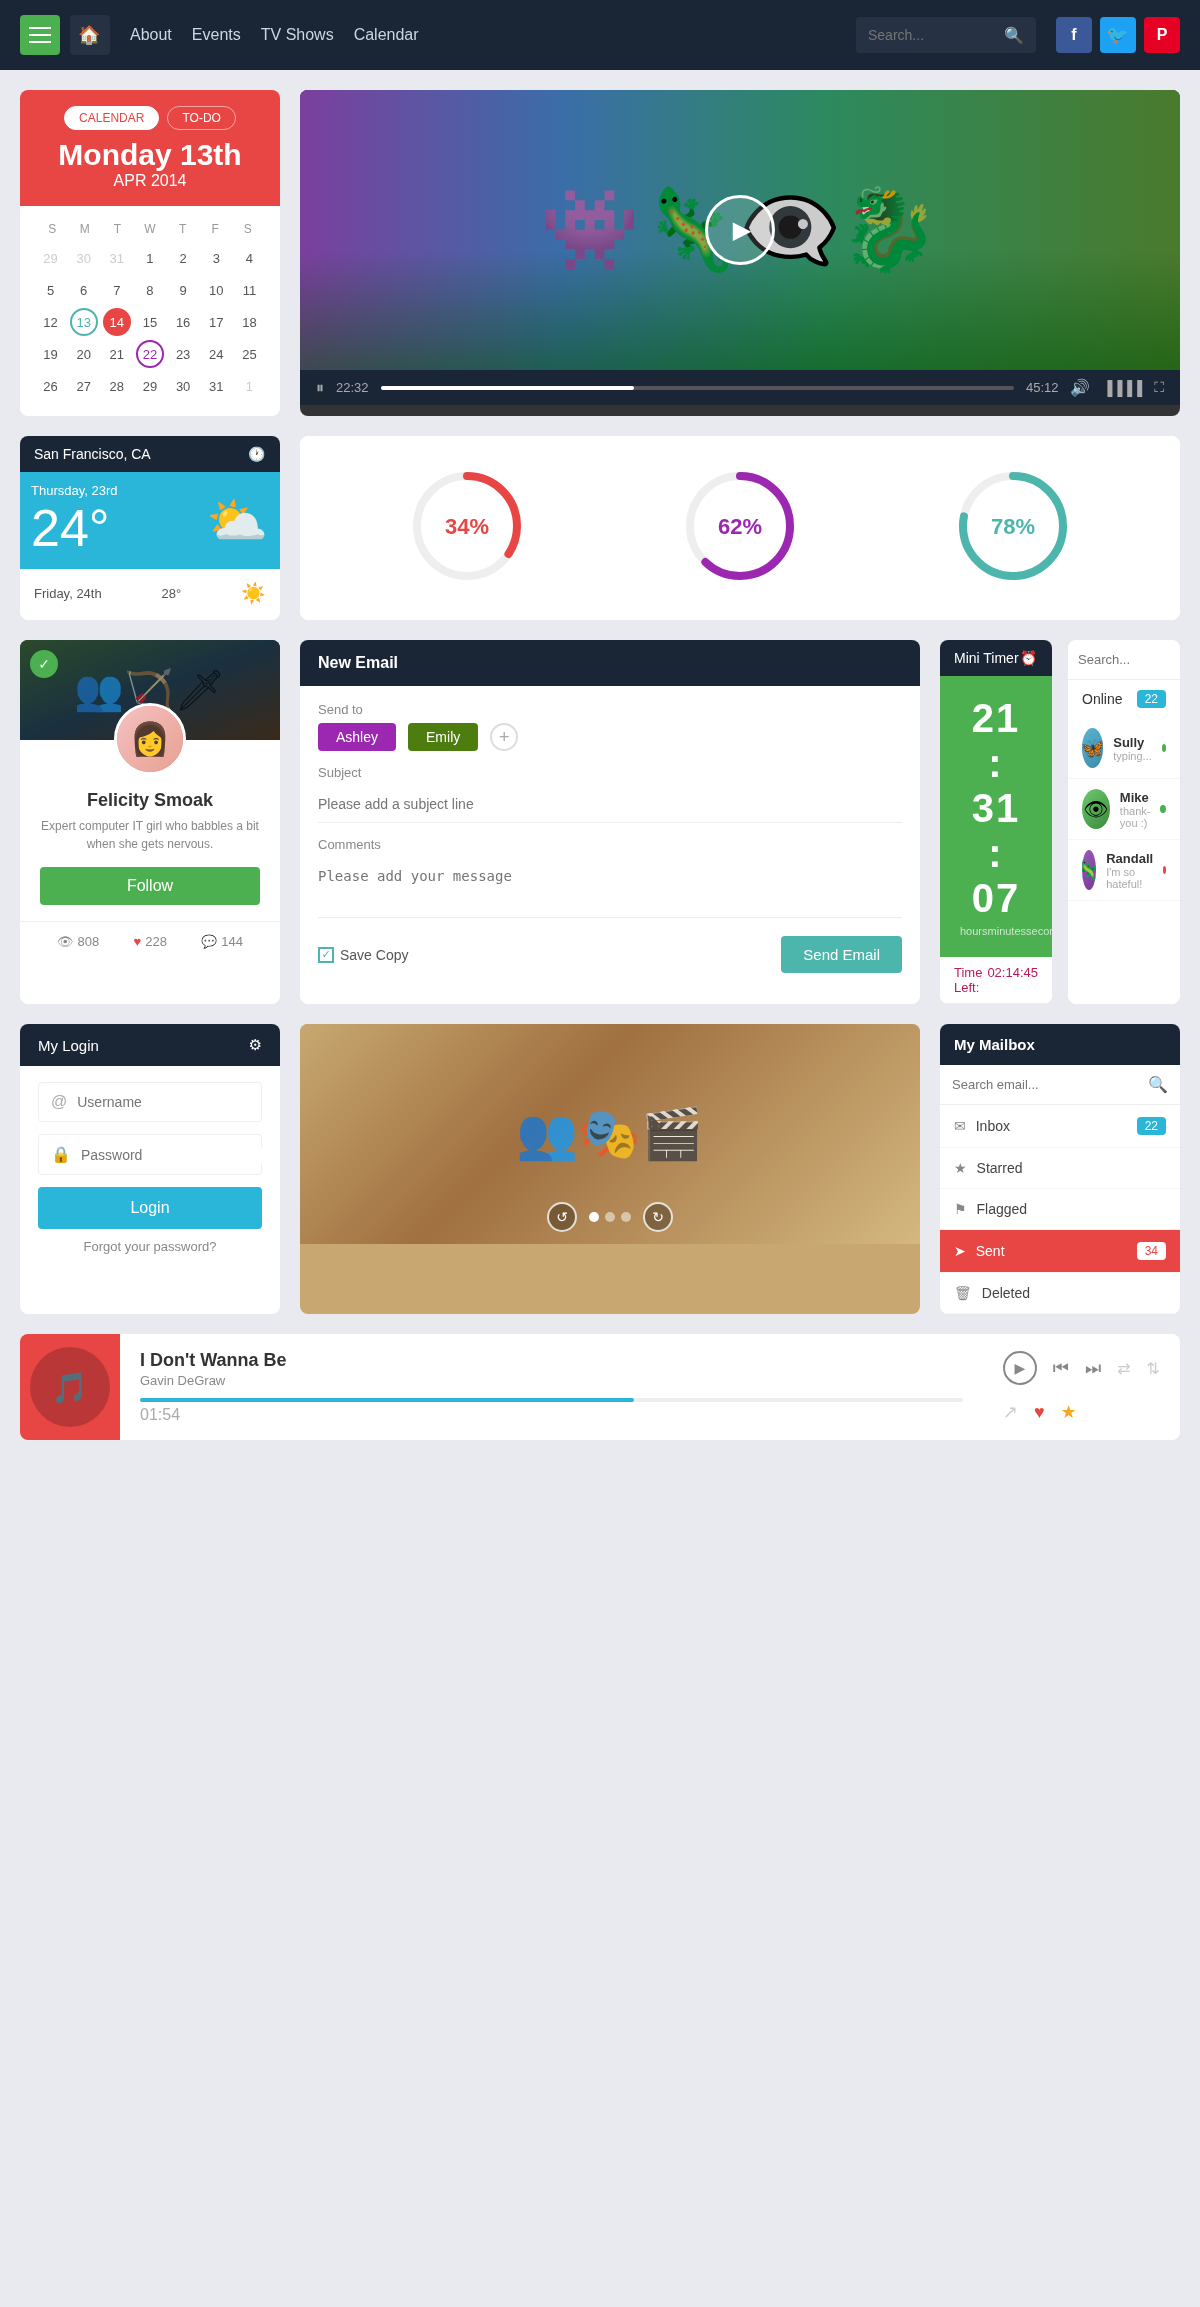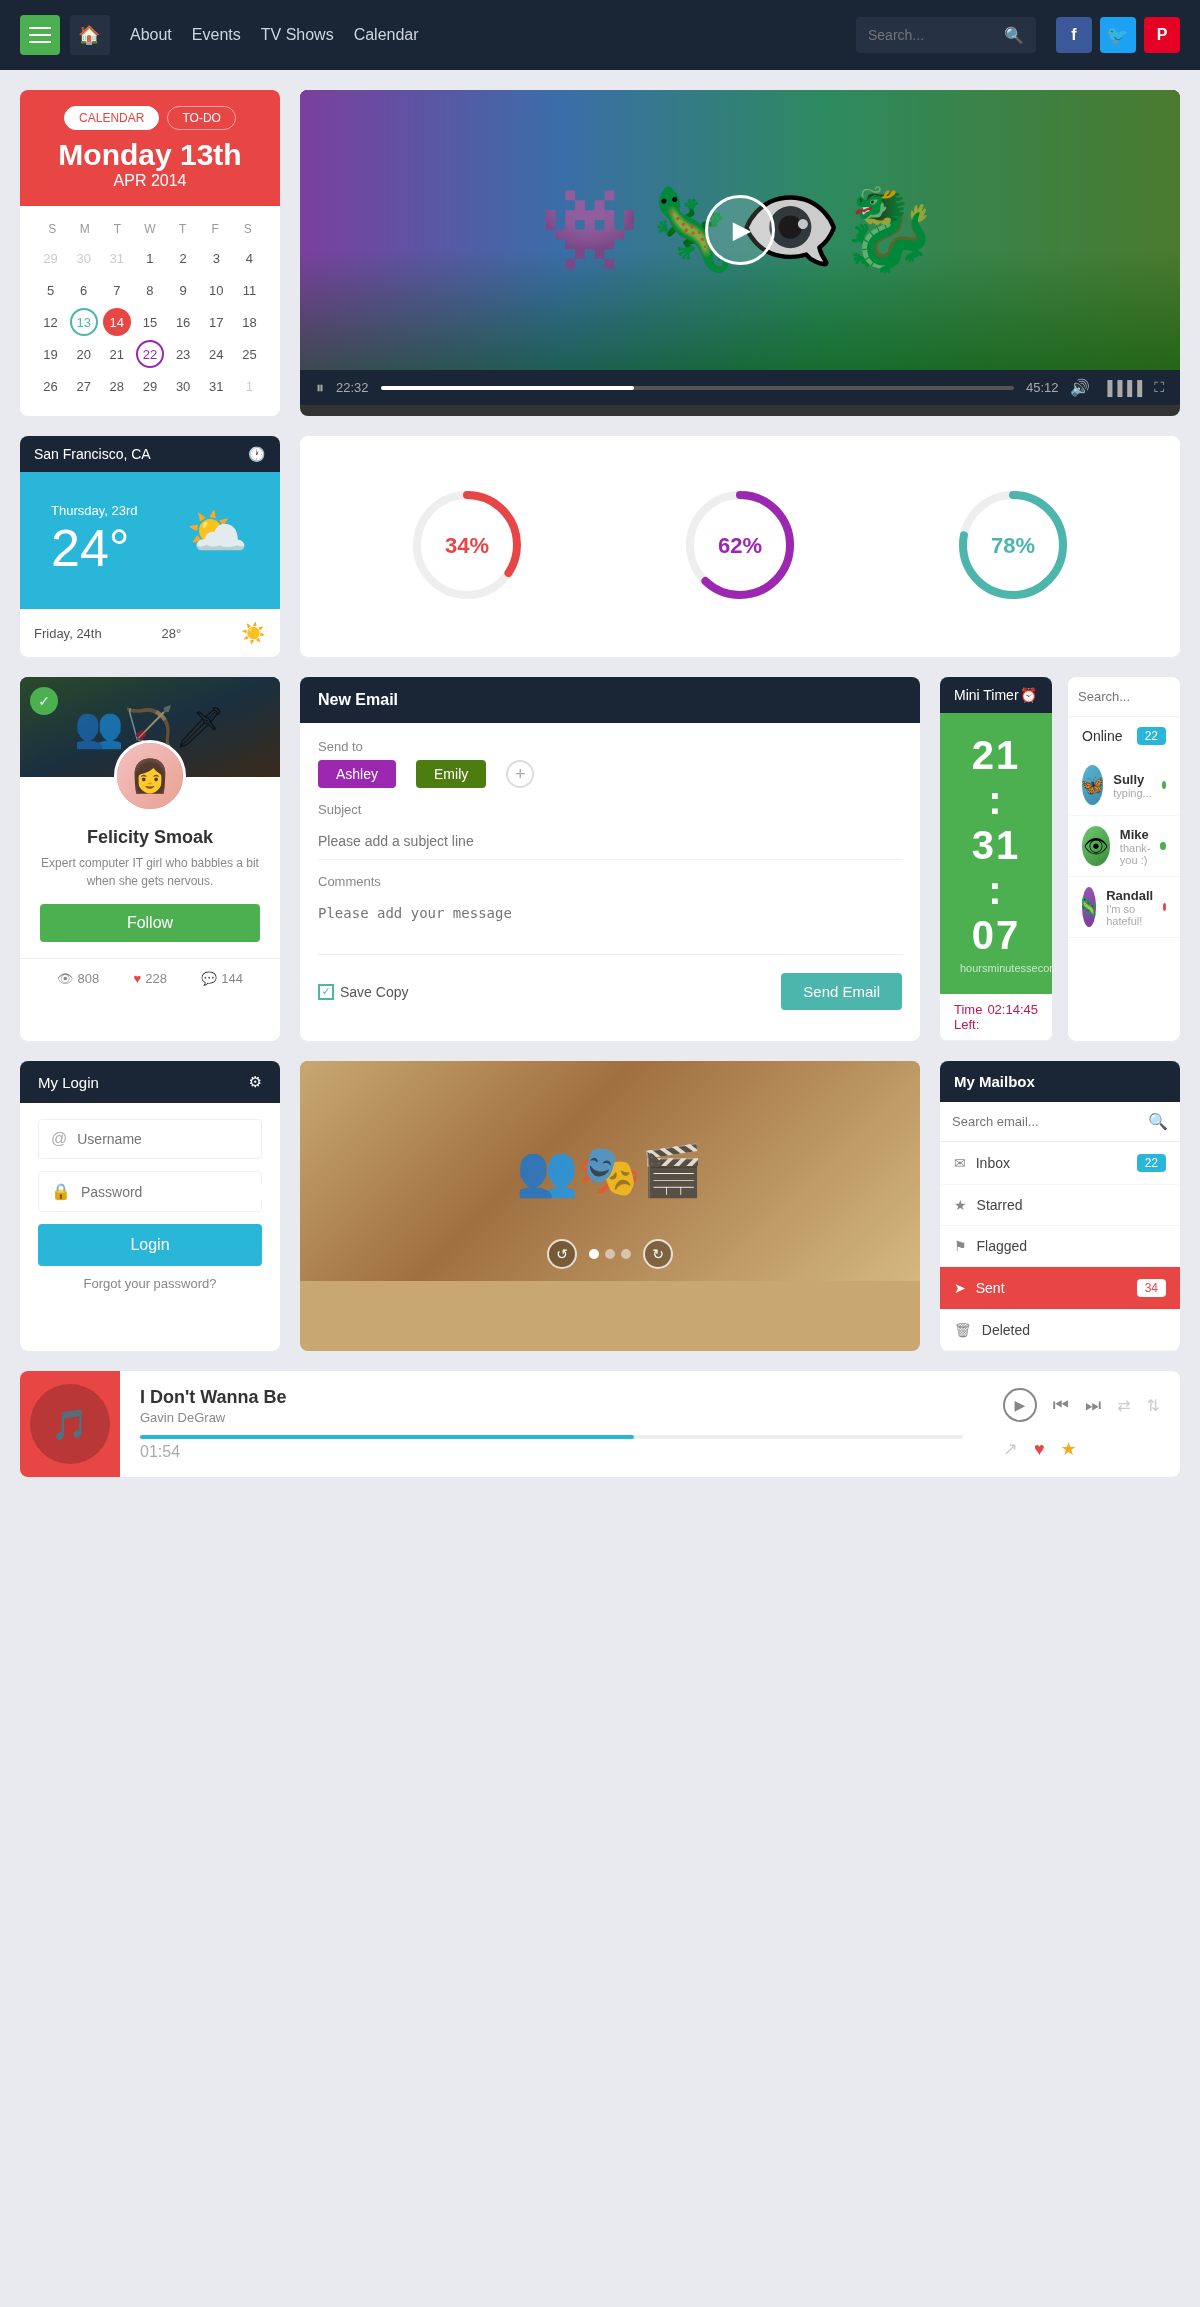--- a/index.html
+++ b/index.html
@@ -123,22 +123,22 @@
 
     
     .weather-widget { width: 260px; background: white; border-radius: 8px; overflow: hidden; }
     .weather-header {
       background: #1a2535; color: white;
       padding: 10px 14px;
       display: flex; align-items: center; justify-content: space-between;
       font-size: 14px;
     }
     .weather-main {
-      background: #29b6d8; padding: 31px;
-      display: flex; align-items: flex-start; justify-content: space-between;
+      background: #29b6d8; padding: 11px;
+      display: flex; align-items: center; justify-content: space-between;
     }
     .weather-footer {
       padding: 12px 14px;
       display: flex; justify-content: space-between; align-items: center;
       font-size: 13px; color: #555;
     }
 
     
     .progress-widget {
       flex: 1; background: white; border-radius: 8px;
@@ -182,21 +182,21 @@
     }
     .profile-stats { display: flex; justify-content: space-around; padding: 12px 20px; border-top: 1px solid #eee; font-size: 13px; color: #888; }
     .profile-stat { display: flex; align-items: center; gap: 4px; }
 
     
     .email-widget { flex: 1; background: white; border-radius: 8px; overflow: hidden; }
     .email-header { background: #1a2535; color: white; padding: 14px 18px; font-size: 16px; font-weight: bold; }
     .email-body { padding: 16px 18px; }
     .email-field { margin-bottom: 14px; }
     .email-field-label { font-size: 13px; color: #888; margin-bottom: 6px; }
-    .email-tags { display: flex; gap: 20px; align-items: flex-end; }
+    .email-tags { display: flex; gap: 12px; align-items: flex-end; }
     .email-tag {
       padding: 6px 18px; border-radius: 4px; color: white; font-size: 14px;
       cursor: pointer;
     }
     .email-tag-add {
       width: 28px; height: 28px; border: 2px solid #ddd; border-radius: 50%;
       display: flex; align-items: center; justify-content: center; color: #aaa; cursor: pointer; font-size: 18px;
     }
     .email-input {
       width: 100%; border: none; border-bottom: 1px solid #eee;

